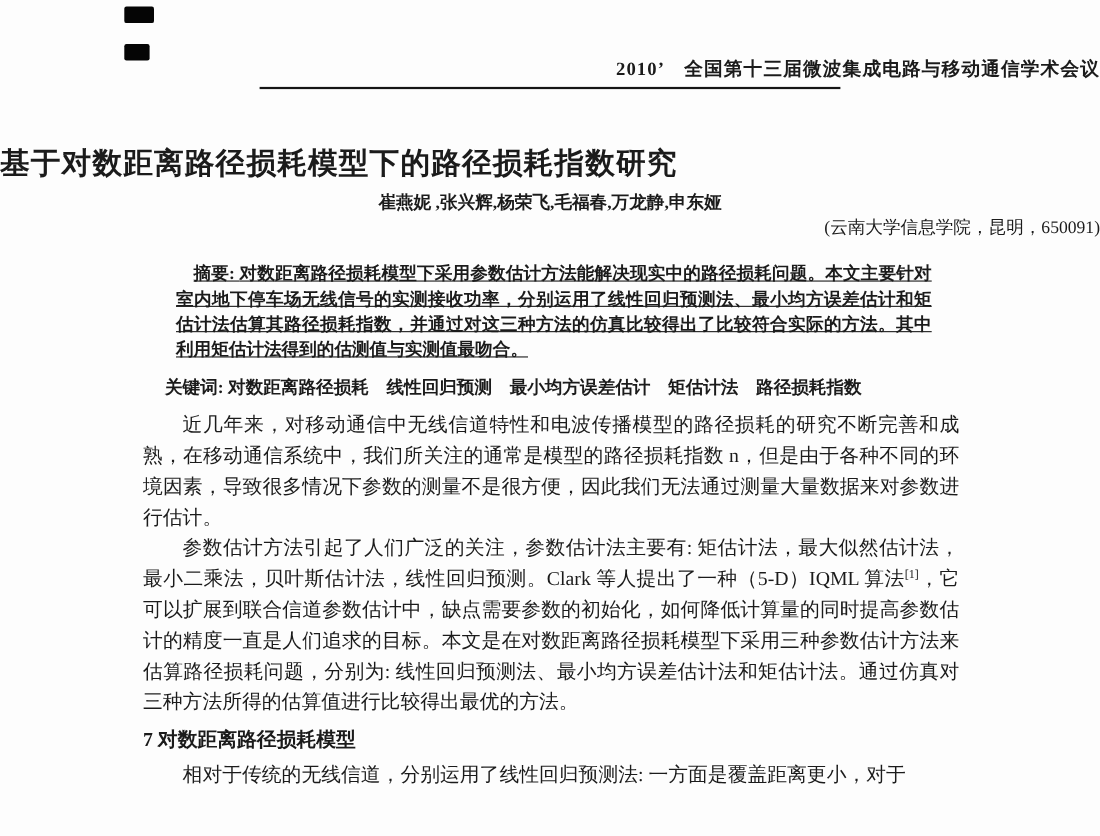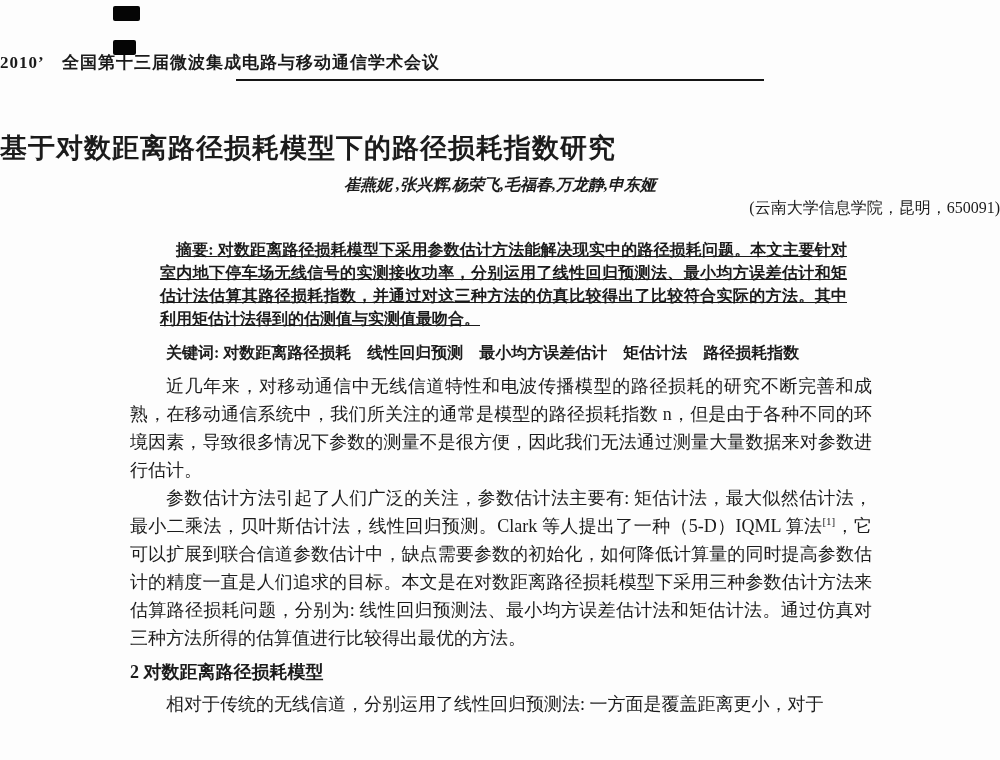--- a/index.html
+++ b/index.html
@@ -17,21 +17,21 @@
     background: #fdfdfd;
   }
   .artifact {
     position: absolute;
     background: #050505;
     border-radius: 2px;
   }
   .artifact-1 { left: 113px; top: 6px;  width: 27px; height: 15px; }
   .artifact-2 { left: 113px; top: 40px; width: 23px; height: 15px; }
 
-  .header { text-align: left; padding-top: 52px; }
+  .header { text-align: right; padding-top: 52px; }
   .header-text {
     font-size: 17px;
     font-weight: bold;
     line-height: 22px;
     letter-spacing: 1px;
   }
   .header-rule {
     width: 528px;
     margin: 5px auto 0 auto;
     border-bottom: 2px solid #151515;
@@ -44,21 +44,20 @@
     font-weight: bold;
     letter-spacing: 1px;
     line-height: 34px;
   }
   .authors {
     text-align: center;
     margin-top: 10px;
     font-size: 16px;
     font-weight: bold;
     line-height: 20px;
-    font-style: italic;
   }
   .affiliation {
     text-align: right;
     margin-top: 3px;
     font-size: 16px;
     font-weight: normal;
     line-height: 20px;
     padding-left: 12px;
   }
 
@@ -67,21 +66,21 @@
   .abstract {
     margin: 20px 25px 0 30px;
     font-size: 16px;
     font-weight: bold;
     line-height: 23px;
     text-align: justify;
     text-indent: 16px;
     text-decoration: underline;
   }
   .keywords {
-    margin: 11px 25px 0 36px;
+    margin: 11px 25px 0 20px;
     font-size: 16px;
     font-weight: bold;
     line-height: 23px;
   }
 
   .section-heading {
     margin-top: 18px;
     font-size: 18px;
     font-weight: bold;
     line-height: 24px;
@@ -133,18 +132,18 @@
       <span>关键词: </span><span>对数距离路径损耗　线性回归预测　最小均方误差估计　矩估计法　路径损耗指数</span>
     </div>
 
 
     <p class="body-para">近几年来，对移动通信中无线信道特性和电波传播模型的路径损耗的研究不断完善和成熟，在移动通信系统中，我们所关注的通常是模型的路径损耗指数 n，但是由于各种不同的环境因素，导致很多情况下参数的测量不是很方便，因此我们无法通过测量大量数据来对参数进行估计。</p>
 
     <p class="body-para">
       <span>参数估计方法引起了人们广泛的关注，参数估计法主要有: 矩估计法，最大似然估计法，最小二乘法，贝叶斯估计法，线性回归预测。Clark 等人提出了一种（5-D）IQML 算法</span><sup class="citation">[1]</sup><span>，它可以扩展到联合信道参数估计中，缺点需要参数的初始化，如何降低计算量的同时提高参数估计的精度一直是人们追求的目标。本文是在对数距离路径损耗模型下采用三种参数估计方法来估算路径损耗问题，分别为: 线性回归预测法、最小均方误差估计法和矩估计法。通过仿真对三种方法所得的估算值进行比较得出最优的方法。</span>
     </p>
 
-    <h2 class="section-heading second">2 对数距离路径损耗模型</h2>
+    <h2 class="section-heading second">7 对数距离路径损耗模型</h2>
 
     <p class="body-para last-para">相对于传统的无线信道，分别运用了线性回归预测法: 一方面是覆盖距离更小，对于</p>
 
   </div>
 </div>
 
 </body></html>

